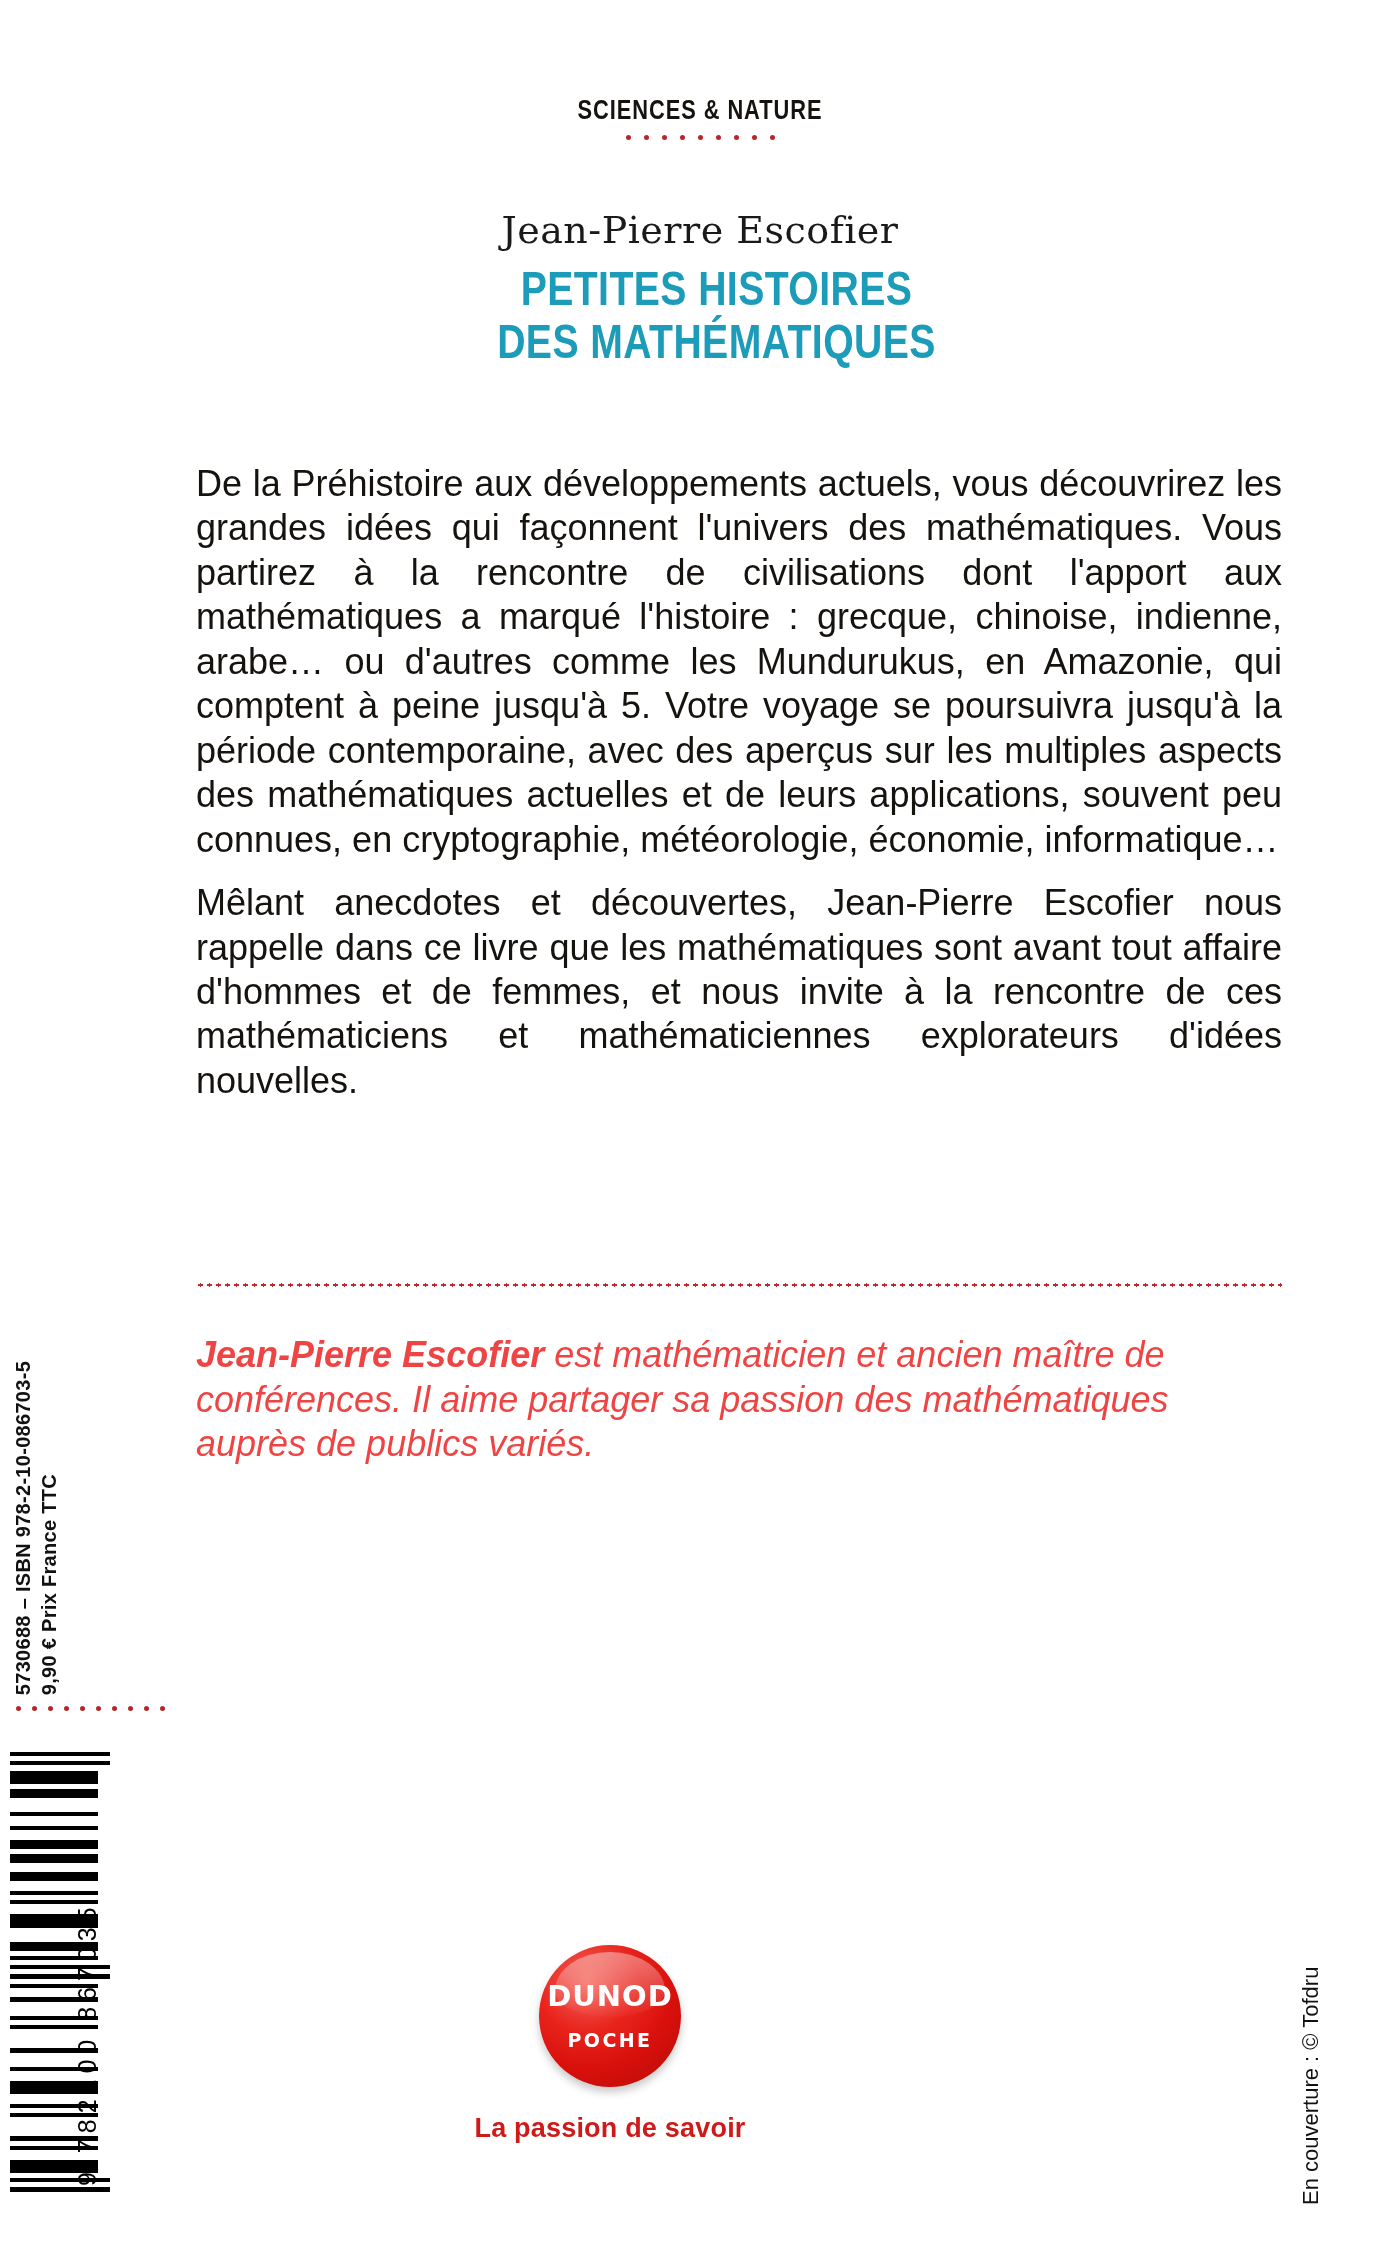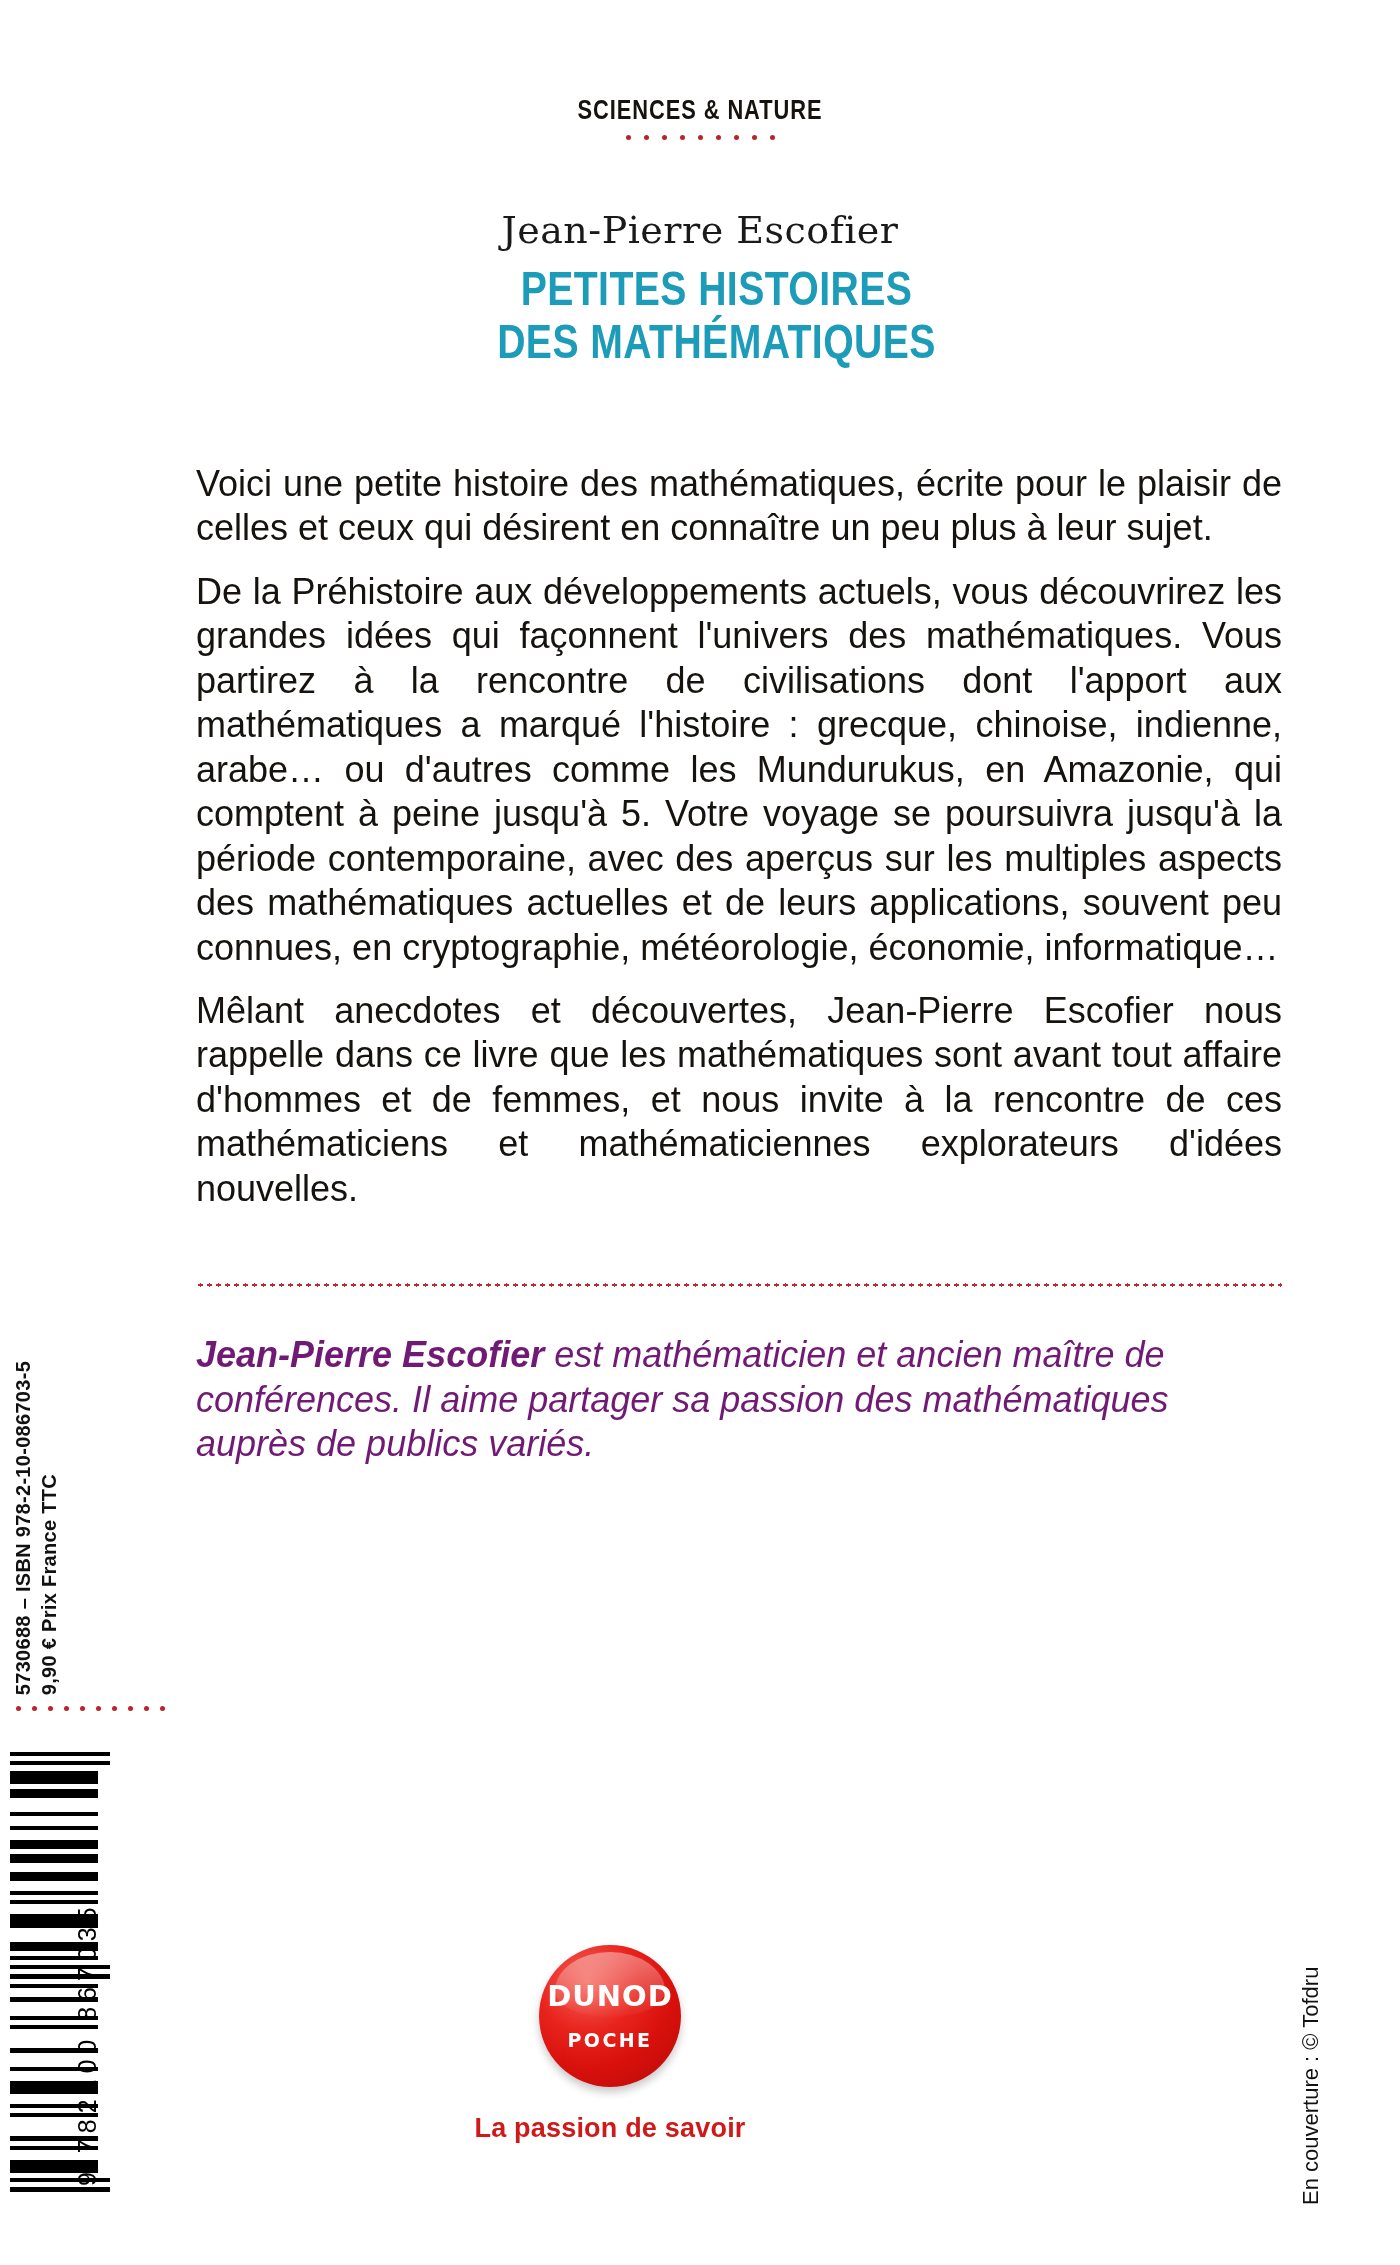--- a/index.html
+++ b/index.html
@@ -114,21 +114,21 @@
     top: 1333px;
     left: 196px;
     width: 1092px;
   }
   .bio p {
     margin: 0;
     font-family: "Liberation Sans Narrow", "Liberation Sans", sans-serif;
     font-style: italic;
     font-size: 36px;
     line-height: 1.24;
-    color: #701a75;
+    color: #ef4444;
     text-align: left;
   }
   .bio .bio-name {
     font-weight: bold;
     font-style: italic;
   }
 
   
   .isbn-vertical {
     position: absolute;
@@ -320,21 +320,20 @@
 
 <div class="title-block">
   <div class="author-name">Jean-Pierre Escofier</div>
   <div class="book-title">
     <span class="tline" style="color: rgb(28, 156, 184);">PETITES HISTOIRES</span>
     <span class="tline" style="color: rgb(28, 156, 184);">DES MATHÉMATIQUES</span>
   </div>
 </div>
 
 <div class="blurb">
-  <p>Voici une petite histoire des mathématiques, écrite pour le plaisir de celles et ceux qui désirent en connaître un peu plus à leur sujet.</p>
   <p>De la Préhistoire aux développements actuels, vous découvrirez les grandes idées qui façonnent l'univers des mathématiques. Vous partirez à la rencontre de civilisations dont l'apport aux mathématiques a marqué l'histoire : grecque, chinoise, indienne, arabe… ou d'autres comme les Mundurukus, en Amazonie, qui comptent à peine jusqu'à 5. Votre voyage se poursuivra jusqu'à la période contemporaine, avec des aperçus sur les multiples aspects des mathématiques actuelles et de leurs applications, souvent peu connues, en cryptographie, météorologie, économie, informatique…</p>
   <p class="last">Mêlant anecdotes et découvertes, Jean-Pierre Escofier nous rappelle dans ce livre que les mathématiques sont avant tout affaire d'hommes et de femmes, et nous invite à la rencontre de ces mathématiciens et mathématiciennes explorateurs d'idées nouvelles.</p>
 </div>
 
 <div class="divider"></div>
 
 <div class="bio">
   <p><span class="bio-name">Jean-Pierre Escofier</span><span> est mathématicien et ancien maître de conférences. Il aime partager sa passion des mathématiques auprès de publics variés.</span></p>
 </div>
 

